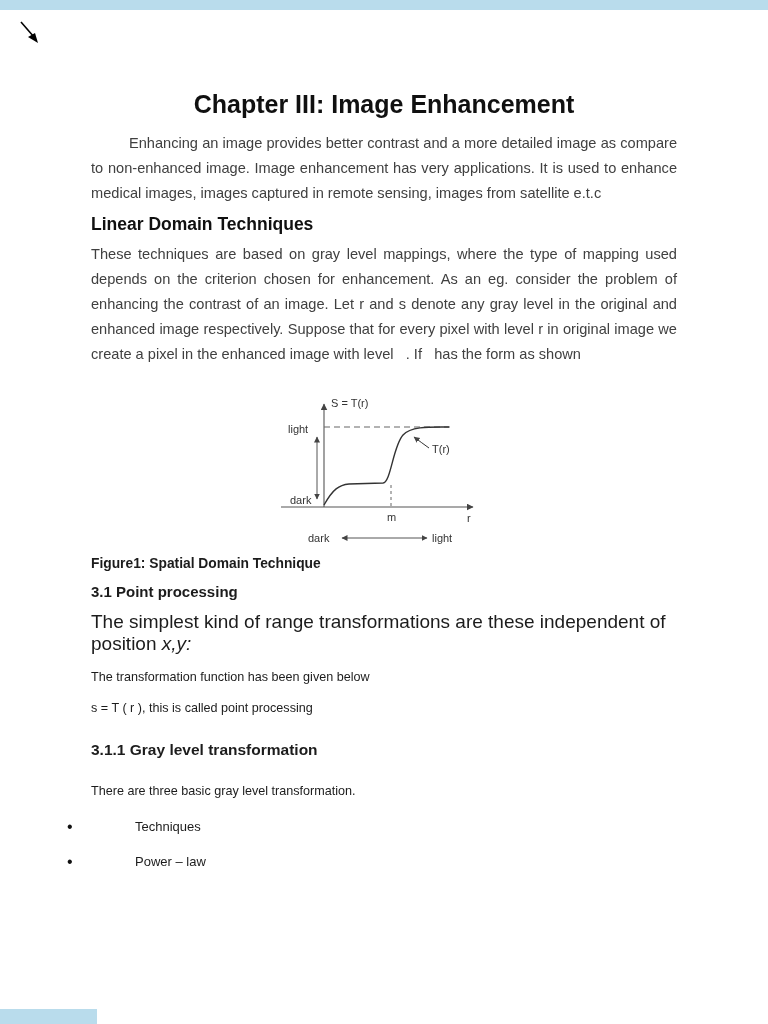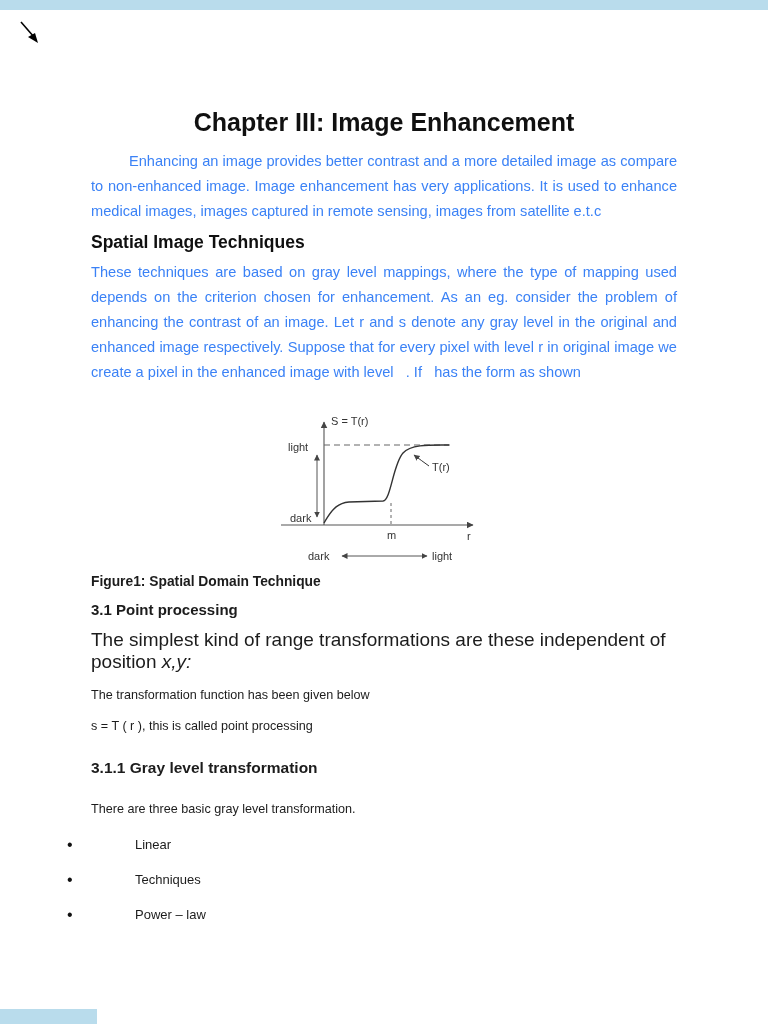--- a/index.html
+++ b/index.html
@@ -2,24 +2,24 @@
 <html><head>
 <meta charset="utf-8">
 <style>
   * { margin:0; padding:0; box-sizing:border-box; }
   html,body { background:#ffffff; }
   body { font-family:"Liberation Sans", sans-serif; color:#1c1c1c; }
   .page { position:relative; width:768px; height:1024px; background:#fff; overflow:hidden; }
   .strip-top { position:absolute; top:0; left:0; width:100%; height:10px; }
   .strip-bottom { position:absolute; bottom:0; left:0; width:97px; height:15px; }
   .cursor { position:absolute; top:20px; left:18px; }
-  .content { position:absolute; left:91px; top:18px; width:586px; padding-top:89px; }
+  .content { position:absolute; left:91px; top:0; width:586px; padding-top:89px; }
 
   h1.doc-title { font-size:25px; line-height:30px; font-weight:700; text-align:center; color:#101010; margin-bottom:12px; }
-  p.body { font-size:14.6px; line-height:24.8px; text-align:justify; color:#3b82f6; }
+  p.body { font-size:14.6px; line-height:24.8px; text-align:justify; color:#404040; }
   .indent { text-indent:38px; }
   h2.sec { font-size:17.5px; font-weight:700; color:#101010; margin:9px 0 7px; }
 
   .figure { margin:26px 0 0 190px; }
   .graph text { font-size:11px; fill:#333; font-family:"Liberation Sans",sans-serif; }
   .caption { font-size:13.8px; font-weight:700; margin-top:0; }
 
   h3.sub1 { font-size:15px; font-weight:700; margin-top:12px; }
   p.line1 { font-size:19px; margin-top:11px; }
   p.small { font-size:12.6px; line-height:16.5px; margin-top:14px; }
@@ -43,21 +43,21 @@
     <line x1="3" y1="2" x2="16" y2="17" stroke="#000" stroke-width="1.6"></line>
     <path d="M20,23 L10,17 L17,13 Z" fill="#000"></path>
   </svg>
 
   <div class="content">
 
     <h1 class="doc-title">Chapter III: Image Enhancement</h1>
 
     <p class="body indent">Enhancing an image provides better contrast and a more detailed image as compare to non-enhanced image. Image enhancement has very applications. It is used to enhance medical images, images captured in remote sensing, images from satellite e.t.c</p>
 
-    <h2 class="sec">Spatial Image Techniques</h2>
+    <h2 class="sec">Linear Domain Techniques</h2>
 
     <p class="body">These techniques are based on gray level mappings, where the type of mapping used depends on the criterion chosen for enhancement. As an eg. consider the problem of enhancing the contrast of an image. Let r and s denote any gray level in the original and enhanced image respectively. Suppose that for every pixel with level r in original image we create a pixel in the enhanced image with level&nbsp;&nbsp;&nbsp;. If&nbsp;&nbsp;&nbsp;has the form as shown</p>
 
     <div class="figure">
       <svg class="graph" width="232" height="160" viewBox="0 0 232 160">
         <defs>
           <marker id="ah" markerWidth="8" markerHeight="8" refX="5.5" refY="3" orient="auto-start-reverse">
             <path d="M0,0 L6,3 L0,6 Z" fill="#444"></path>
           </marker>
         </defs>
@@ -98,19 +98,18 @@
     <p class="small">The transformation function has been given below</p>
 
     <p class="small">s = T ( r ),  this is called point processing</p>
 
 
     <h3 class="sub2">3.1.1 Gray level transformation</h3>
 
     <p class="small-intro">There are three basic gray level transformation.</p>
 
     <ul class="bullets">
-      <li><span>Linear</span></li>
       <li><span>Techniques</span></li>
       <li><span>Power – law</span></li>
     </ul>
 
   </div>
 </div>
 
 </body></html>

